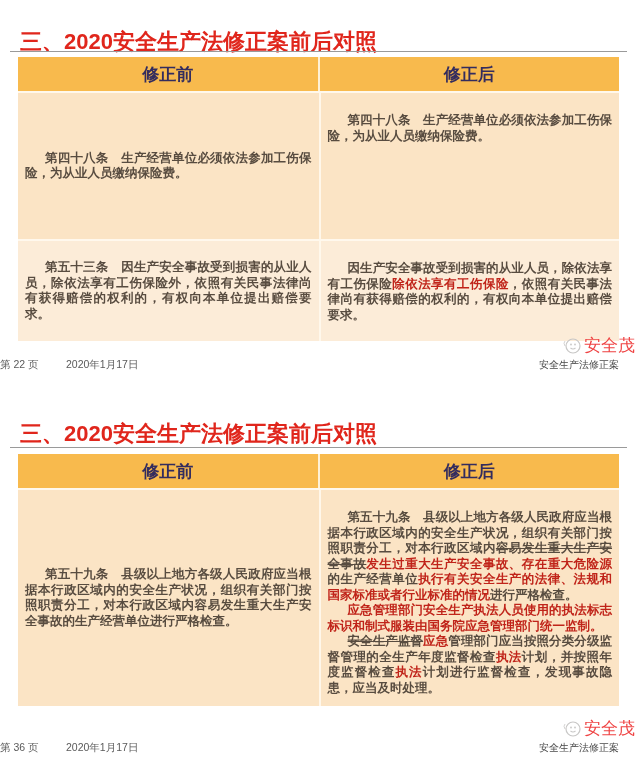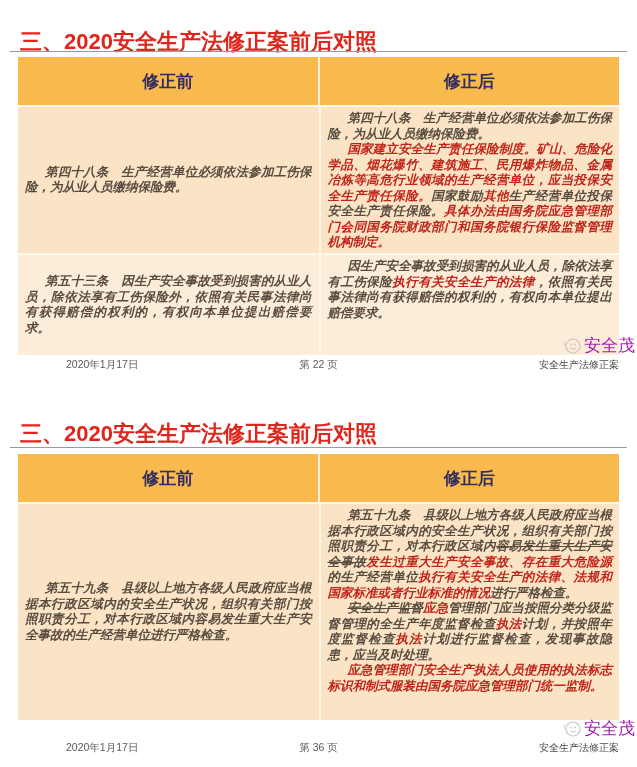--- a/index.html
+++ b/index.html
@@ -9,67 +9,66 @@
   #slide-2{height:383px;}
   .slide-title{position:absolute;left:20px;font-size:22px;font-weight:bold;color:var(--title_red);letter-spacing:0px;white-space:nowrap;}
   #slide-1 .slide-title{top:12px;}
   #slide-2 .slide-title{top:20px;}
   .title-rule{position:absolute;left:10px;right:10px;height:0;border-top:1px solid var(--rule);}
   #slide-1 .title-rule{top:51px;}
   #slide-2 .title-rule{top:63px;}
   .cmp-table{position:absolute;left:18px;width:601px;background:var(--row1_bg);}
   #slide-1 .cmp-table{top:57px;}
   #slide-2 .cmp-table{top:70px;}
-  .thead{display:flex;height:48px;background:var(--header_bg);}
+  .thead{display:flex;height:34px;background:var(--header_bg);}
   .th{width:50%;display:flex;align-items:center;justify-content:center;font-size:17px;font-weight:bold;color:var(--header_text);}
   .th + .th{border-left:2px solid rgba(255,250,240,0.85);}
   .trow{display:flex;border-top:2px solid rgba(255,250,240,0.9);}
-  .td{width:50%;box-sizing:border-box;padding:4px 7px;font-size:12.5px;line-height:1.24;color:var(--body_text);font-weight:600;text-align:justify;font-style:italic;}
+  .td{width:50%;box-sizing:border-box;padding:20px 7px;font-size:12.5px;line-height:1.24;color:var(--body_text);font-weight:600;text-align:justify;}
   .td + .td{border-left:2px solid rgba(255,250,240,0.85);}
   .col-before{display:flex;flex-direction:column;justify-content:center;}
   .col-after{display:block;}
   .r1{height:146px;background:var(--row1_bg);}
   .r2{height:100px;background:var(--row2_bg);}
   .r-tall{height:216px;background:var(--row1_bg);}
   .para{margin:0;text-indent:1.6em;}
   .em-red{color:var(--em_red);font-weight:700;}
   .strike{text-decoration:line-through;}
   .footer-date{position:absolute;left:20px;bottom:12px;font-size:10.5px;color:#5a5a5a;margin-left:46px;}
-  .footer-page{position:absolute;left:0;right:0;bottom:12px;text-align:center;font-size:10.5px;color:#5a5a5a;}
+  .footer-page{position:absolute;left:0;right:0;bottom:12px;text-align:left;font-size:10.5px;color:#5a5a5a;}
   .footer-brand{position:absolute;right:18px;bottom:12px;font-size:10px;color:#4a4a4a;margin-left:6px;}
-  .watermark{position:absolute;right:2px;bottom:27px;display:flex;align-items:center;gap:2px;color:#a21caf;font-size:17px;white-space:nowrap;}
+  .watermark{position:absolute;right:2px;bottom:27px;display:flex;align-items:center;gap:2px;color:#ef4444;font-size:17px;white-space:nowrap;}
   .wm-icon{display:inline-block;line-height:0;}
 </style>
 </head>
 <body>
 
 <section class="slide" id="slide-1">
   <h1 class="slide-title">三、2020安全生产法修正案前后对照</h1>
   <div class="title-rule"></div>
 
   <div class="cmp-table">
     <div class="thead">
       <div class="th">修正前</div>
       <div class="th">修正后</div>
     </div>
     <div class="trow r1">
       <div class="td col-before">
           <p class="para"><span>第四十八条　生产经营单位必须依法参加工伤保险，为从业人员缴纳保险费。</span></p>
         </div>
       <div class="td col-after">
           <p class="para"><span>第四十八条　生产经营单位必须依法参加工伤保险，为从业人员缴纳保险费。</span></p>
-          <p class="para"><span class="em-red">国家建立安全生产责任保险制度。矿山、危险化学品、烟花爆竹、建筑施工、民用爆炸物品、金属冶炼等高危行业领域的生产经营单位，应当投保安全生产责任保险。</span><span>国家鼓励</span><span class="em-red">其他</span><span>生产经营单位投保安全生产责任保险。</span><span class="em-red">具体办法由国务院应急管理部门会同国务院财政部门和国务院银行保险监督管理机构制定。</span></p>
         </div>
     </div>
     <div class="trow r2">
       <div class="td col-before">
           <p class="para"><span>第五十三条　因生产安全事故受到损害的从业人员，除依法享有工伤保险外，依照有关民事法律尚有获得赔偿的权利的，有权向本单位提出赔偿要求。</span></p>
         </div>
       <div class="td col-after">
-          <p class="para"><span>因生产安全事故受到损害的从业人员，除依法享有工伤保险</span><span class="em-red">执行有关安全生产的法律</span><span>，依照有关民事法律尚有获得赔偿的权利的，有权向本单位提出赔偿要求。</span></p>
+          <p class="para"><span>因生产安全事故受到损害的从业人员，除依法享有工伤保险</span><span class="em-red">除依法享有工伤保险</span><span>，依照有关民事法律尚有获得赔偿的权利的，有权向本单位提出赔偿要求。</span></p>
         </div>
     </div>
   </div>
 
   <div class="watermark">
     <span class="wm-icon">
       <svg width="20" height="18" viewBox="0 0 20 18">
           <circle cx="11" cy="9" r="7" fill="none" stroke="#c8c7c6" stroke-width="1.2"></circle>
           <circle cx="9" cy="7.5" r="0.9" fill="#c8c7c6"></circle>
           <circle cx="13" cy="7.5" r="0.9" fill="#c8c7c6"></circle>
@@ -92,22 +91,22 @@
     <div class="thead">
       <div class="th">修正前</div>
       <div class="th">修正后</div>
     </div>
     <div class="trow r-tall">
       <div class="td col-before">
           <p class="para"><span>第五十九条　县级以上地方各级人民政府应当根据本行政区域内的安全生产状况，组织有关部门按照职责分工，对本行政区域内容易发生重大生产安全事故的生产经营单位进行严格检查。</span></p>
         </div>
       <div class="td col-after">
           <p class="para"><span>第五十九条　县级以上地方各级人民政府应当根据本行政区域内的安全生产状况，组织有关部门按照职责分工，对本行政区域内</span><span class="strike">容易发生重大生产安全事故</span><span class="em-red">发生过重大生产安全事故、存在重大危险源</span><span>的生产经营单位</span><span class="em-red">执行有关安全生产的法律、法规和国家标准或者行业标准的情况</span><span>进行严格检查。</span></p>
+          <p class="para"><span class="em-red">应急管理部门安全生产执法人员使用的执法标志标识和制式服装由国务院应急管理部门统一监制。</span></p>
           <p class="para"><span class="strike">安全生产监督</span><span class="em-red">应急</span><span>管理部门应当按照分类分级监督管理的全生产年度监督检查</span><span class="em-red">执法</span><span>计划，并按照年度监督检查</span><span class="em-red">执法</span><span>计划进行监督检查，发现事故隐患，应当及时处理。</span></p>
-          <p class="para"><span class="em-red">应急管理部门安全生产执法人员使用的执法标志标识和制式服装由国务院应急管理部门统一监制。</span></p>
         </div>
     </div>
   </div>
 
   <div class="watermark">
     <span class="wm-icon">
       <svg width="20" height="18" viewBox="0 0 20 18">
           <circle cx="11" cy="9" r="7" fill="none" stroke="#c8c7c6" stroke-width="1.2"></circle>
           <circle cx="9" cy="7.5" r="0.9" fill="#c8c7c6"></circle>
           <circle cx="13" cy="7.5" r="0.9" fill="#c8c7c6"></circle>

